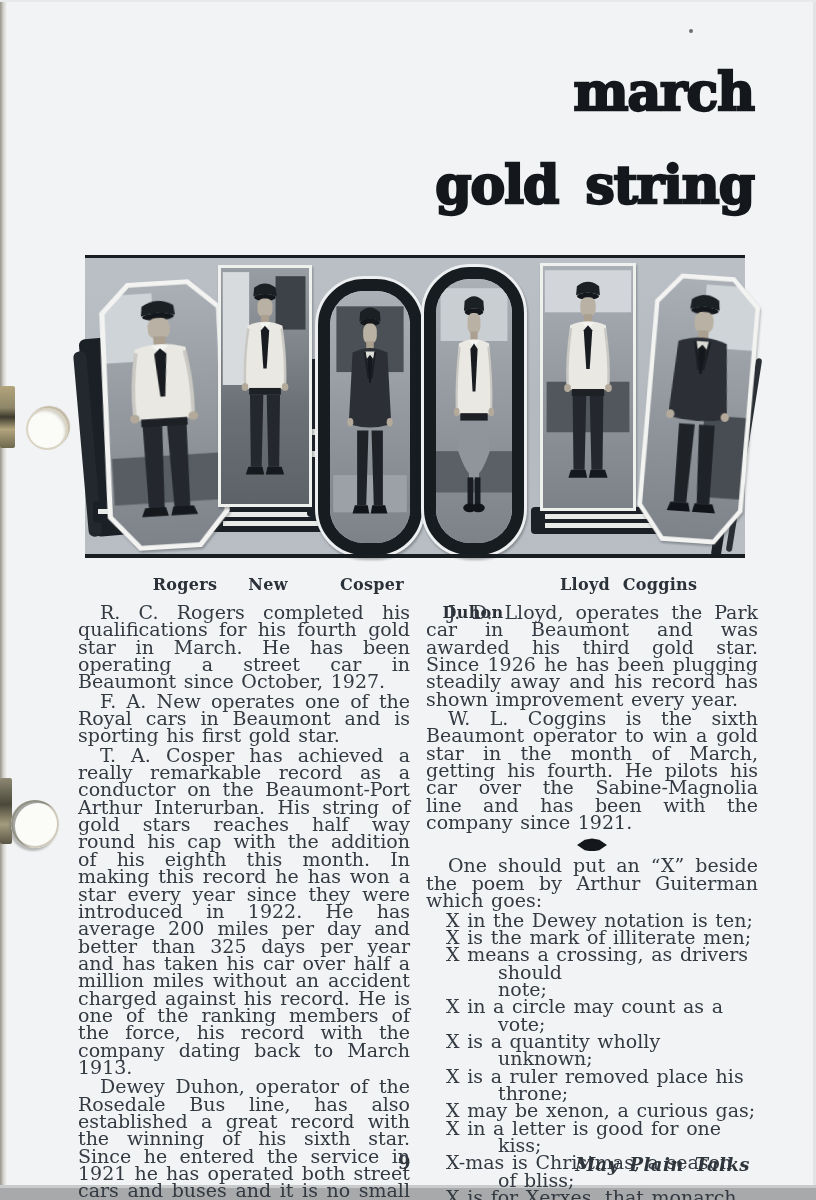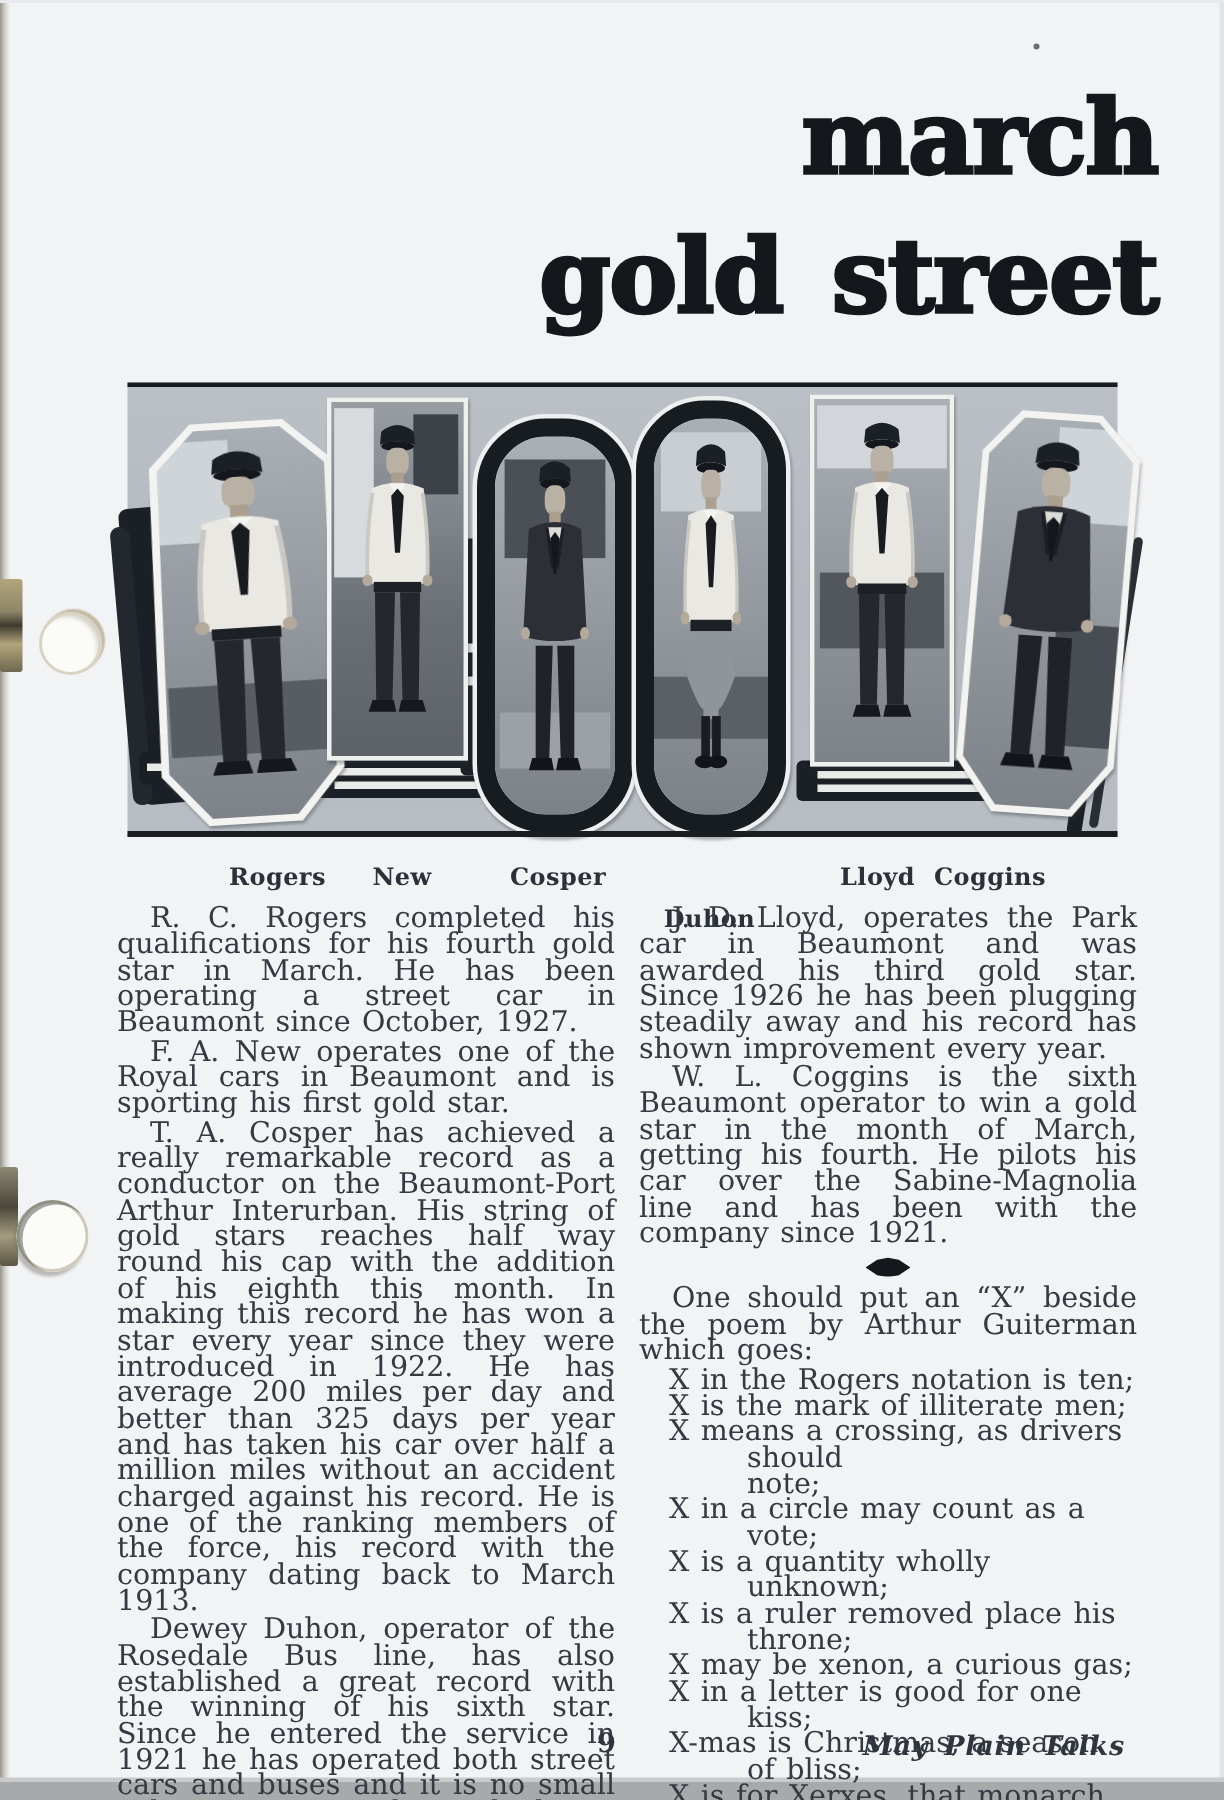--- a/index.html
+++ b/index.html
@@ -23,22 +23,22 @@
     box-shadow:inset 0 0 0 2px #d8d3c2, 2px -2px 1px rgba(155,140,100,.55), inset -3px 3px 3px rgba(125,118,95,.30);}
   .hole-bottom{left:11px;top:800px;width:48px;height:48px;
     box-shadow:inset 3px 2px 0 1px rgba(95,97,90,.55), -2px 3px 2px rgba(115,116,110,.45), inset 0 0 0 2px #cfcabb;}
   .fastener{position:absolute;left:0;}
   .fastener-top{top:386px;width:15px;height:62px;
     background:linear-gradient(180deg,#b3a57c 0%,#8e8668 35%,#3d3a2e 50%,#b3a57c 70%,#6d684f 100%);border-radius:2px;}
   .fastener-bottom{top:778px;width:12px;height:66px;
     background:linear-gradient(180deg,#8d8873 0%,#4b483a 40%,#a49c7e 70%,#5a5545 100%);border-radius:2px;}
 
   
-  .title{position:absolute;right:44px;top:50px;text-align:right;
-    font-weight:bold;color:#14181d;font-size:68px;line-height:84px;letter-spacing:-1px;
+  .title{position:absolute;right:62px;top:50px;text-align:right;
+    font-weight:bold;color:#14181d;font-size:52px;line-height:84px;letter-spacing:-1px;
     -webkit-text-stroke:2.4px #14181d;word-spacing:10px;}
   .title .l2{margin-top:9px;}
 
   
   .montage{position:absolute;left:85px;top:255px;width:660px;height:303px;
     background:linear-gradient(180deg,#bac0c6,#b3b9bf 50%,#b8bec4);}
   .mont-top{position:absolute;left:0;top:0;width:100%;height:3px;background:#181d22;}
   .mont-bottom{position:absolute;left:0;bottom:0;width:100%;height:4px;background:#181d22;}
   .bar{position:absolute;background:#1b2026;border-radius:6px;}
   .slotbar{position:absolute;background:#1b2026;border-radius:4px;}
@@ -158,21 +158,21 @@
   <div class="edge-bottom2"></div>
   <div class="edge-bottom"></div>
   <div class="fastener fastener-top"></div>
   <div class="fastener fastener-bottom"></div>
   <div class="hole hole-top"></div>
   <div class="hole hole-bottom"></div>
   <div class="speck" style="left:689px;top:29px;width:4px;height:4px;"></div>
 
   <div class="title">
     <div class="l1">march</div>
-    <div class="l2">gold street</div>
+    <div class="l2">gold string</div>
   </div>
 
   <div class="montage">
     <div class="mont-top"></div>
 
     <div class="bar" style="left:2px;top:82px;width:56px;height:198px;transform:rotate(-5deg);"></div>
     <div class="bar" style="left:-4px;top:96px;width:13px;height:186px;transform:rotate(-5deg);background:#23282e;"></div>
     <div class="slotbar h" style="left:8px;top:246px;width:52px;height:22px;">
         <div class="slot" style="top:8px;"></div>
       </div>
@@ -275,21 +275,21 @@
     <div class="col">
       <p>J. D. Lloyd, operates the Park car in Beaumont and was awarded his third gold star.  Since 1926 he has been plugging steadily away and his record has shown improvement every year.</p>
       <p>W. L. Coggins is the sixth Beaumont operator to win a gold star in the month of March, getting his fourth. He pilots his car over the Sabine-Magnolia line and has been with the company since 1921.</p>
 
       <div class="divider">
         <div class="diamond"></div>
       </div>
 
       <p class="poem-intro">One should put an “X” beside the poem by Arthur Guiterman which goes:</p>
       <div class="poem">
-        <div class="poem-line">X in the Rogers notation is ten;</div>
+        <div class="poem-line">X in the Dewey notation is ten;</div>
         <div class="poem-line">X is the mark of illiterate men;</div>
         <div class="poem-line">X means a crossing, as drivers should
 note;</div>
         <div class="poem-line">X in a circle may count as a vote;</div>
         <div class="poem-line">X is a quantity wholly unknown;</div>
         <div class="poem-line">X is a ruler removed place his throne;</div>
         <div class="poem-line">X may be xenon, a curious gas;</div>
         <div class="poem-line">X in a letter is good for one kiss;</div>
         <div class="poem-line">X-mas is Christmas, a season of bliss;</div>
         <div class="poem-line">X is for Xerxes, that monarch re-

